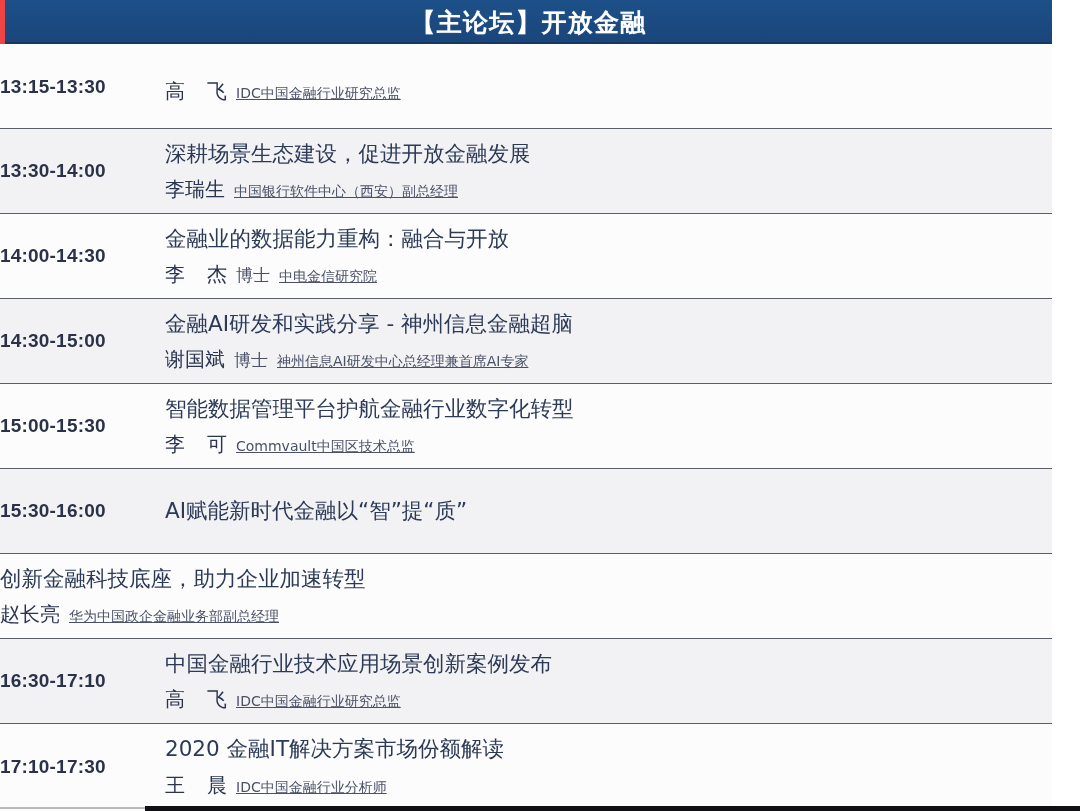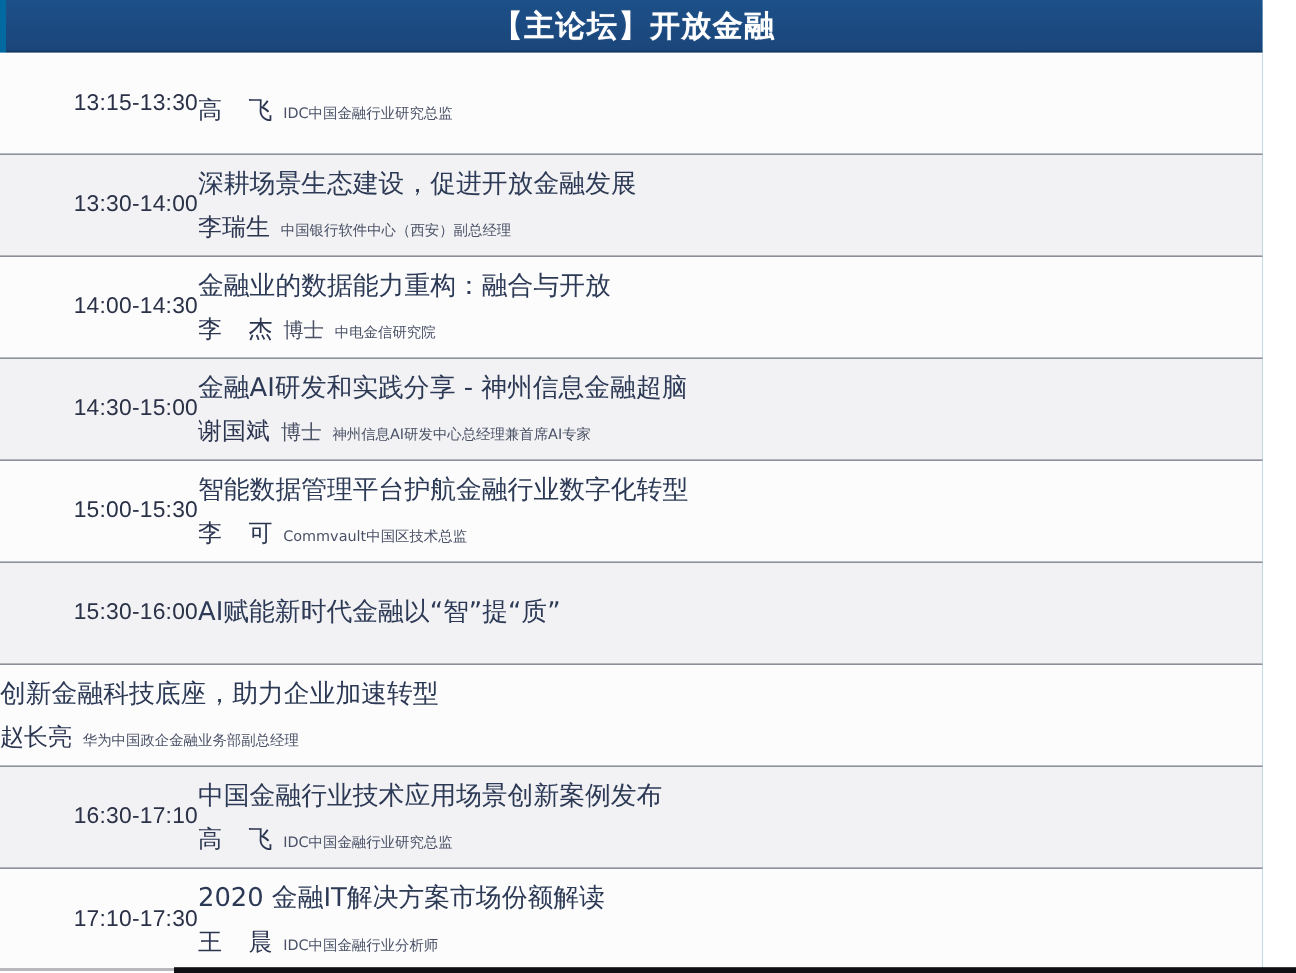--- a/index.html
+++ b/index.html
@@ -11,21 +11,21 @@
     height: 811px;
     background: #ffffff;
     font-family: "Liberation Sans", "DejaVu Sans", sans-serif;
     overflow: hidden;
   }
 
   .agenda-card {
     width: 1052px;
     height: 811px;
     position: relative;
-    background: #0369a1;
+    background: #ef4444;
     box-sizing: border-box;
   }
 
   
   .header-band {
     position: relative;
     height: 44px;
     margin-left: 5px;
     background: linear-gradient(180deg, #1d5089 0%, #1b4a80 55%, #1a457a 100%);
     display: flex;
@@ -69,24 +69,24 @@
   .agenda-row:first-child {
     border-top: 1px solid #ffffff;
   }
   .agenda-row.last {
     border-bottom: none;
   }
 
   .time-cell {
     width: 165px;
     flex: 0 0 165px;
-    text-align: right;
+    text-align: left;
     color: #2b3248;
     font-size: 19px;
-    font-weight: 400;
+    font-weight: 700;
     letter-spacing: .2px;
     white-space: nowrap;
     font-family: "Liberation Sans", "DejaVu Sans", sans-serif;
   }
 
   .content-cell {
     flex: 1 1 auto;
     padding-right: 16px;
     min-width: 0;
   }
@@ -122,24 +122,25 @@
   }
   .speaker-degree {
     color: #4a5166;
     font-size: 17px;
     margin-left: 9px;
     line-height: 1.25;
     font-family: "DejaVu Sans", "Liberation Sans", sans-serif;
   }
   .speaker-org {
     color: #4a5166;
-    font-size: 12px;
+    font-size: 14px;
     margin-left: 9px;
     line-height: 1.25;
     font-family: "DejaVu Sans", "Liberation Sans", sans-serif;
+    text-decoration: underline;
   }
 
   
   .bottom-rule {
     position: absolute;
     left: 0;
     bottom: 0;
     width: 1080px;
     height: 5px;
     display: flex;

